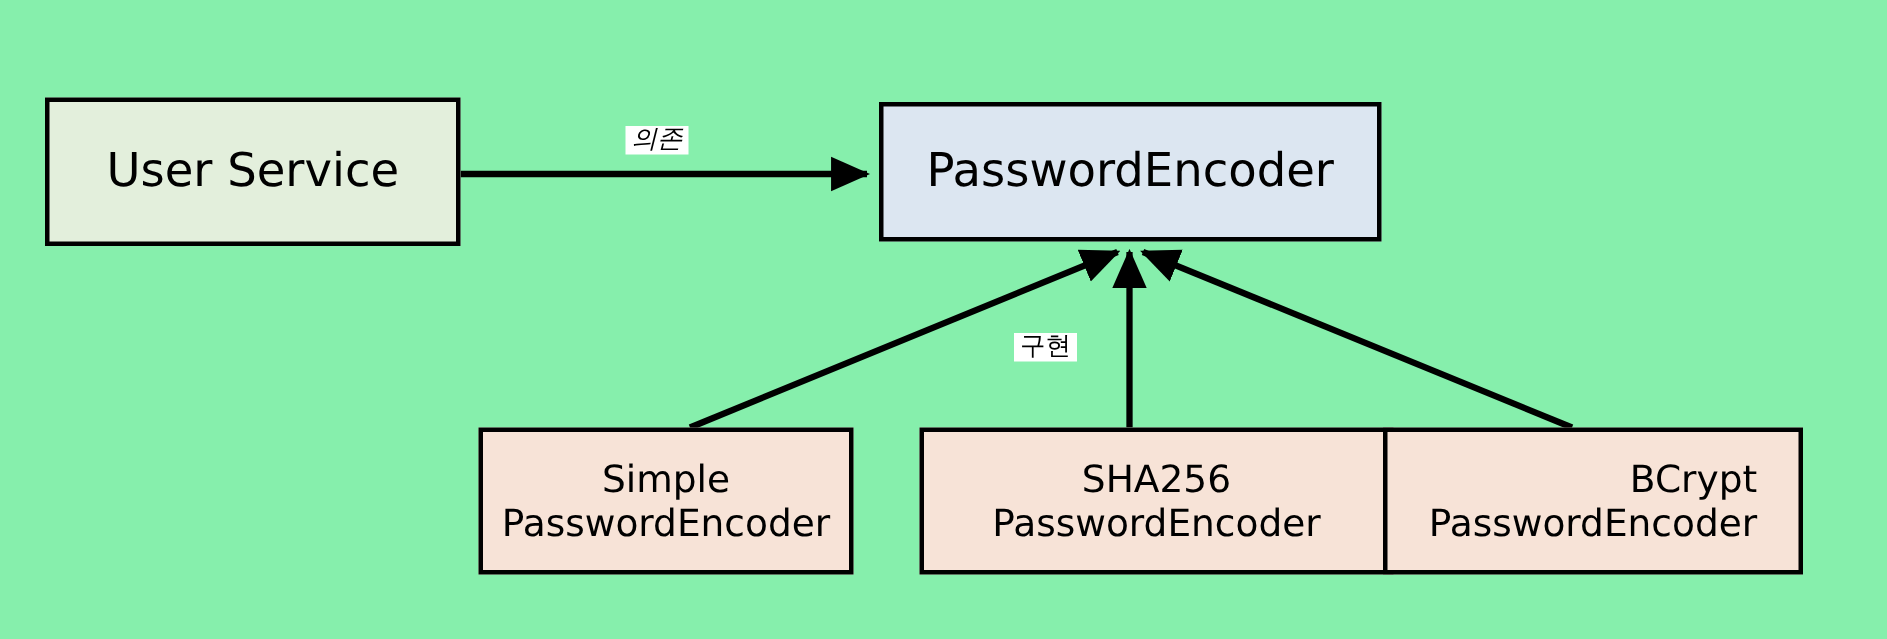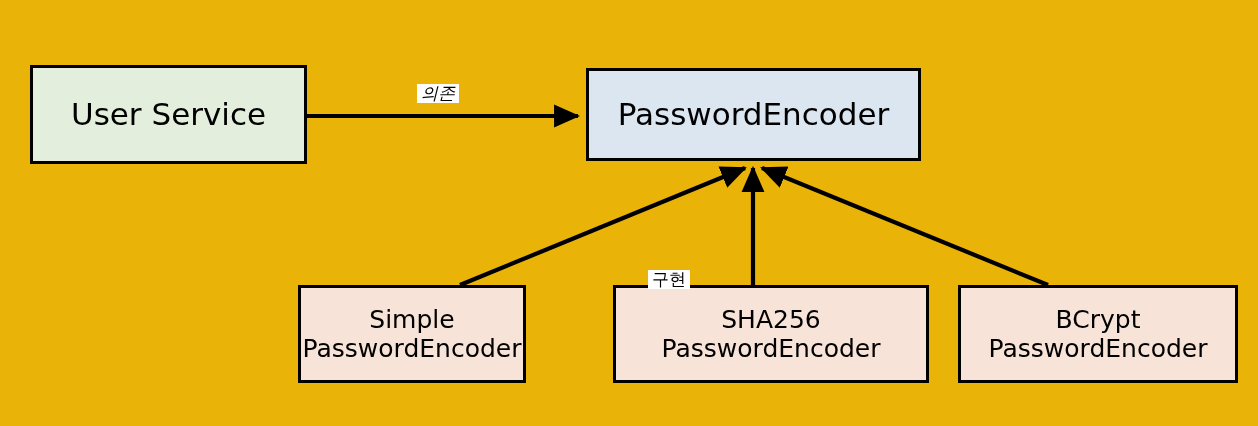--- a/index.html
+++ b/index.html
@@ -7,21 +7,21 @@
     padding: 0;
     background: #ffffff;
   }
   body {
     font-family: "DejaVu Sans", "Liberation Sans", sans-serif;
   }
   #canvas {
     position: relative;
     width: 1258px;
     height: 426px;
-    background: #eab308;
+    background: #86efac;
     overflow: hidden;
   }
   #edges {
     position: absolute;
     left: 0;
     top: 0;
     width: 1258px;
     height: 426px;
   }
   .node {
@@ -54,35 +54,35 @@
     height: 93px;
     background: #dce6f1;
     font-size: 31px;
   }
   .n-impl {
     top: 285px;
     height: 98px;
     background: #f7e3d7;
     font-size: 25px;
   }
-  .n-simple { left: 298px; width: 228px; }
+  .n-simple { left: 319px; width: 250px; }
   .n-sha    { left: 613px; width: 316px; }
-  .n-bcrypt { left: 958px; width: 280px; }
+  .n-bcrypt { left: 922px; width: 280px; text-align: right; }
 
   .edge-label {
     position: absolute;
     color: #000000;
     font-size: 17px;
     line-height: 1;
     white-space: nowrap;
     background: #ffffff;
     padding: 1px 4px;
   }
   .lbl-depend { left: 417px; top: 84px; font-style: italic; }
-  .lbl-impl   { left: 648px; top: 222px; margin-top: 48px; }
+  .lbl-impl   { left: 676px; top: 222px; }
 </style>
 </head>
 <body>
 
 <div id="canvas">
 
   <svg id="edges" viewBox="0 0 1258 426" xmlns="http://www.w3.org/2000/svg">
     <defs>
       <marker id="arrowFilled" viewBox="0 0 10 10" refX="9.2" refY="5" markerWidth="6.2" markerHeight="6.2" orient="auto-start-reverse">
         <path d="M 0 0.6 L 10 5 L 0 9.4 z" fill="#000000"></path>

